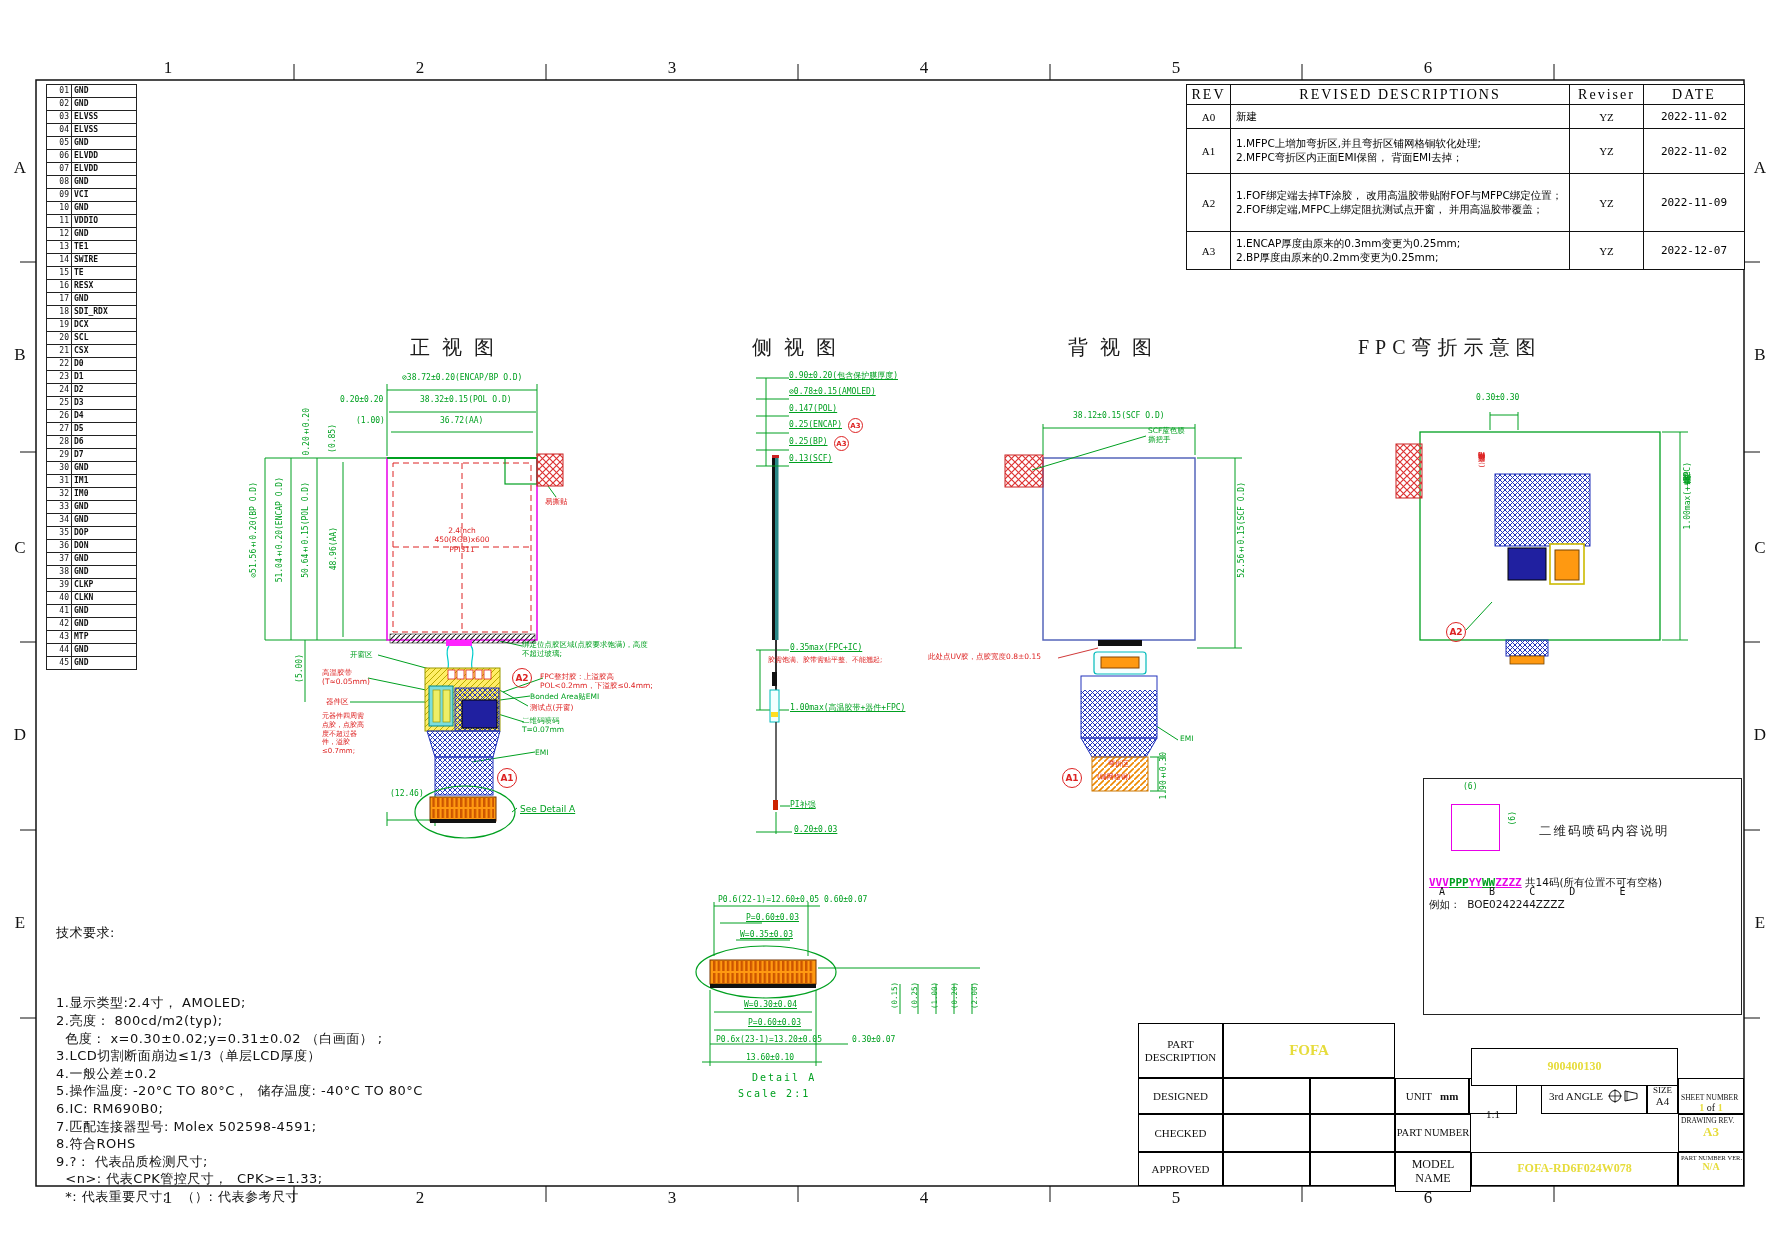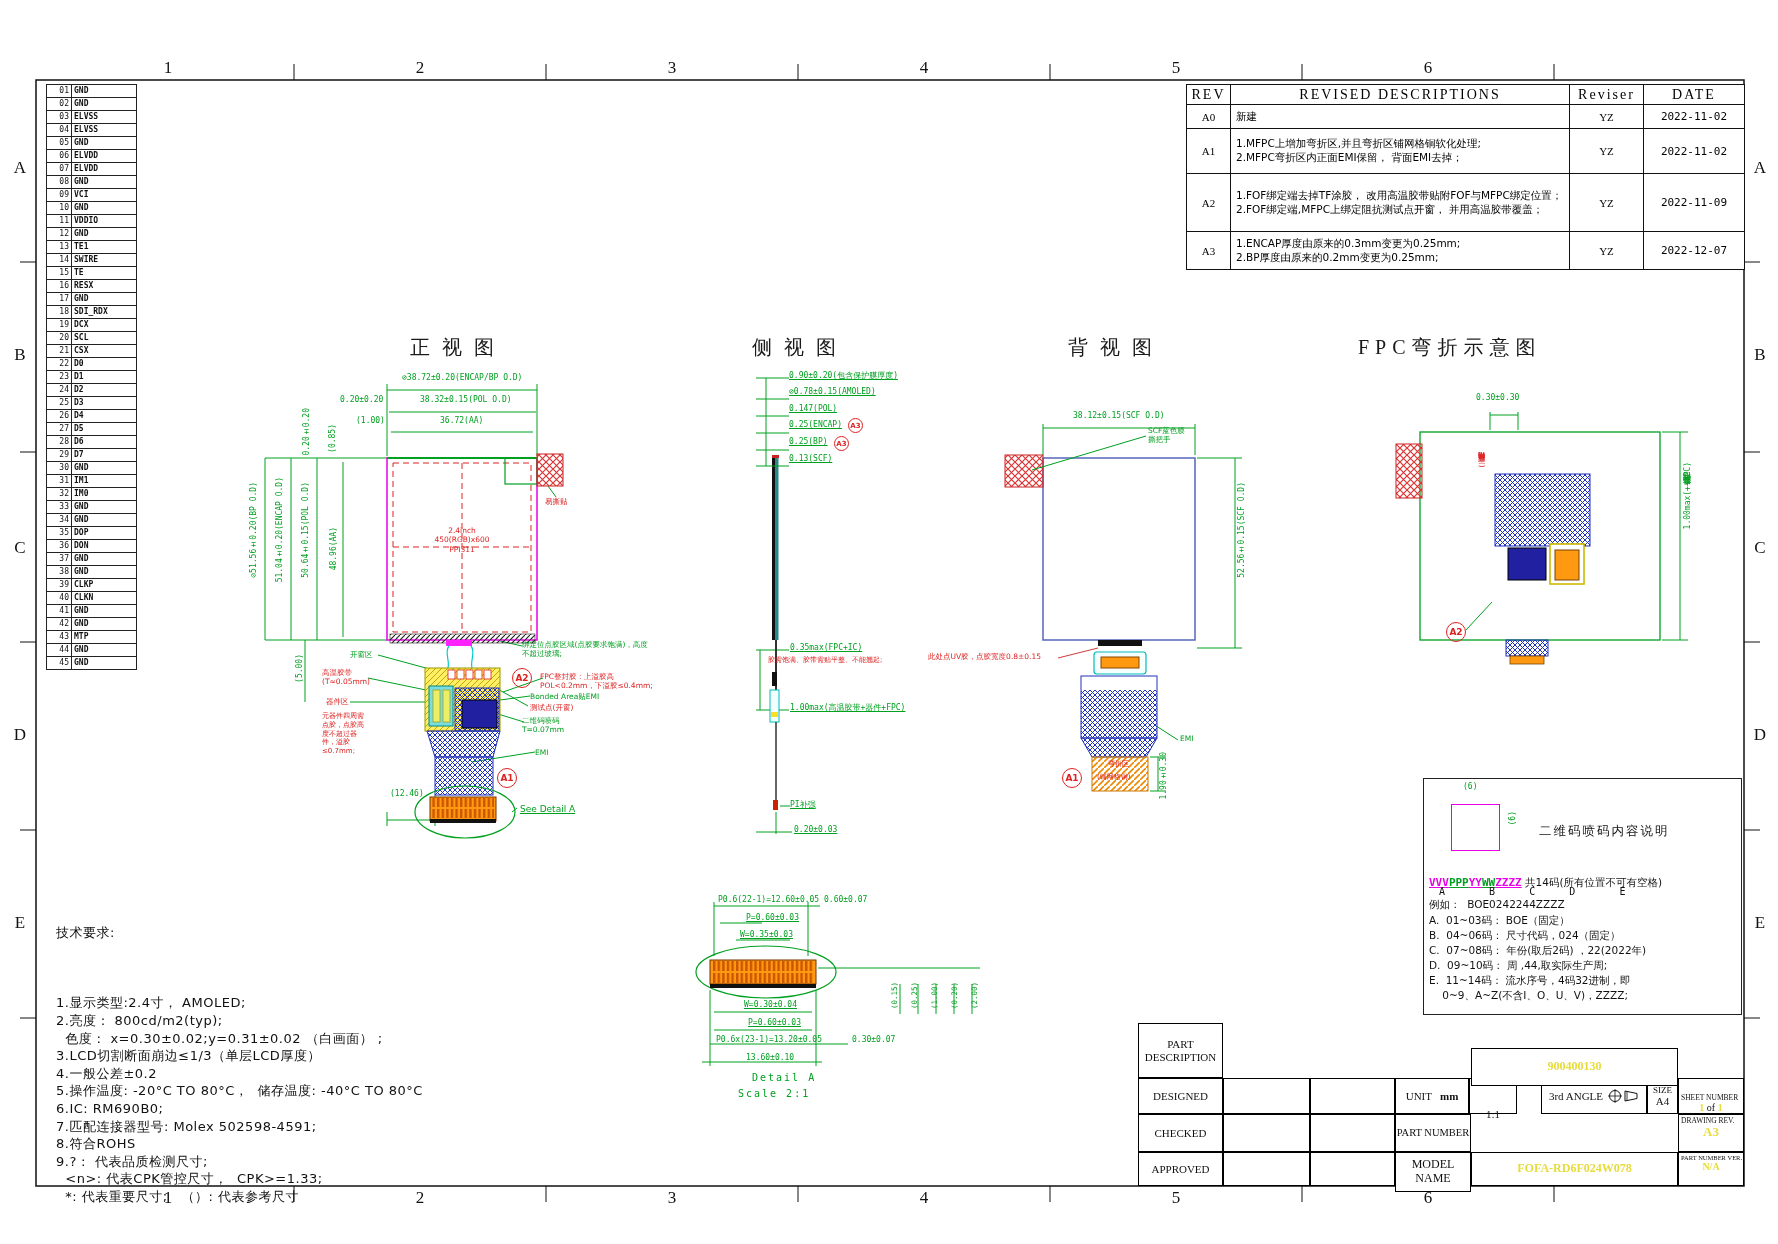--- a/index.html
+++ b/index.html
@@ -647,33 +647,25 @@
   <div id="qrbox">
     <div class="abs" style="left:27px;top:25px;width:47px;height:45px;border:1.6px solid #e800e8"></div>
     <span class="dim" style="left:39px;top:4px">(6)</span>
     <span class="dim vt" style="left:85px;top:32px">(6)</span>
     <span class="abs bk" style="left:115px;top:44px;font-size:12.5px;letter-spacing:2px;white-space:nowrap">二维码喷码内容说明</span>
     <div class="abs" style="left:5px;top:92px;white-space:nowrap">
       <span class="qseg mg">VVV</span><span class="qseg g">PPP</span><span class="qseg mg">YY</span><span class="qseg g">WW</span><span class="qseg mg">ZZZZ</span><span class="bk" style="font-size:10.5px"> 共14码(所有位置不可有空格)</span>
     </div>
     <span class="abs bk" style="left:5px;top:107px;font:10px 'DejaVu Sans Mono',monospace;letter-spacing:4px;white-space:pre"> A    B   C   D    E</span>
     <span class="abs bk" style="left:5px;top:119px;font-size:10.5px;white-space:pre">例如：  BOE0242244ZZZZ</span>
-    <div id="qritems">
-
-    <span>A.  01~03码： BOE（固定）</span>
-        <span>B.  04~06码： 尺寸代码，024（固定）</span>
-        <span>C.  07~08码： 年份(取后2码) ，22(2022年)</span>
-        <span>D.  09~10码： 周 ,44,取实际生产周;</span>
-        <span>E.  11~14码： 流水序号，4码32进制，即</span>
-        <span>    0~9、A~Z(不含I、O、U、V)，ZZZZ;</span>
-      </div>
   </div>
 
   <div class="tb pre" style="left:1138px;top:1023px;width:85px;height:55px">PART
 DESCRIPTION</div>
+  <div class="tb ylw" style="left:1223px;top:1023px;width:172px;height:55px;font-size:15px">FOFA</div>
   <div class="tb" style="left:1138px;top:1078px;width:85px;height:36px">DESIGNED</div>
   <div class="tb" style="left:1223px;top:1078px;width:87px;height:36px"></div>
   <div class="tb" style="left:1310px;top:1078px;width:85px;height:36px"></div>
   <div class="tb" style="left:1138px;top:1114px;width:85px;height:38px">CHECKED</div>
   <div class="tb" style="left:1223px;top:1114px;width:87px;height:38px"></div>
   <div class="tb" style="left:1310px;top:1114px;width:85px;height:38px"></div>
   <div class="tb" style="left:1138px;top:1152px;width:85px;height:34px">APPROVED</div>
   <div class="tb" style="left:1223px;top:1152px;width:87px;height:34px"></div>
   <div class="tb" style="left:1310px;top:1152px;width:85px;height:34px"></div>
   <div class="tb" style="left:1395px;top:1078px;width:74px;height:36px;flex-direction:row;gap:8px">

